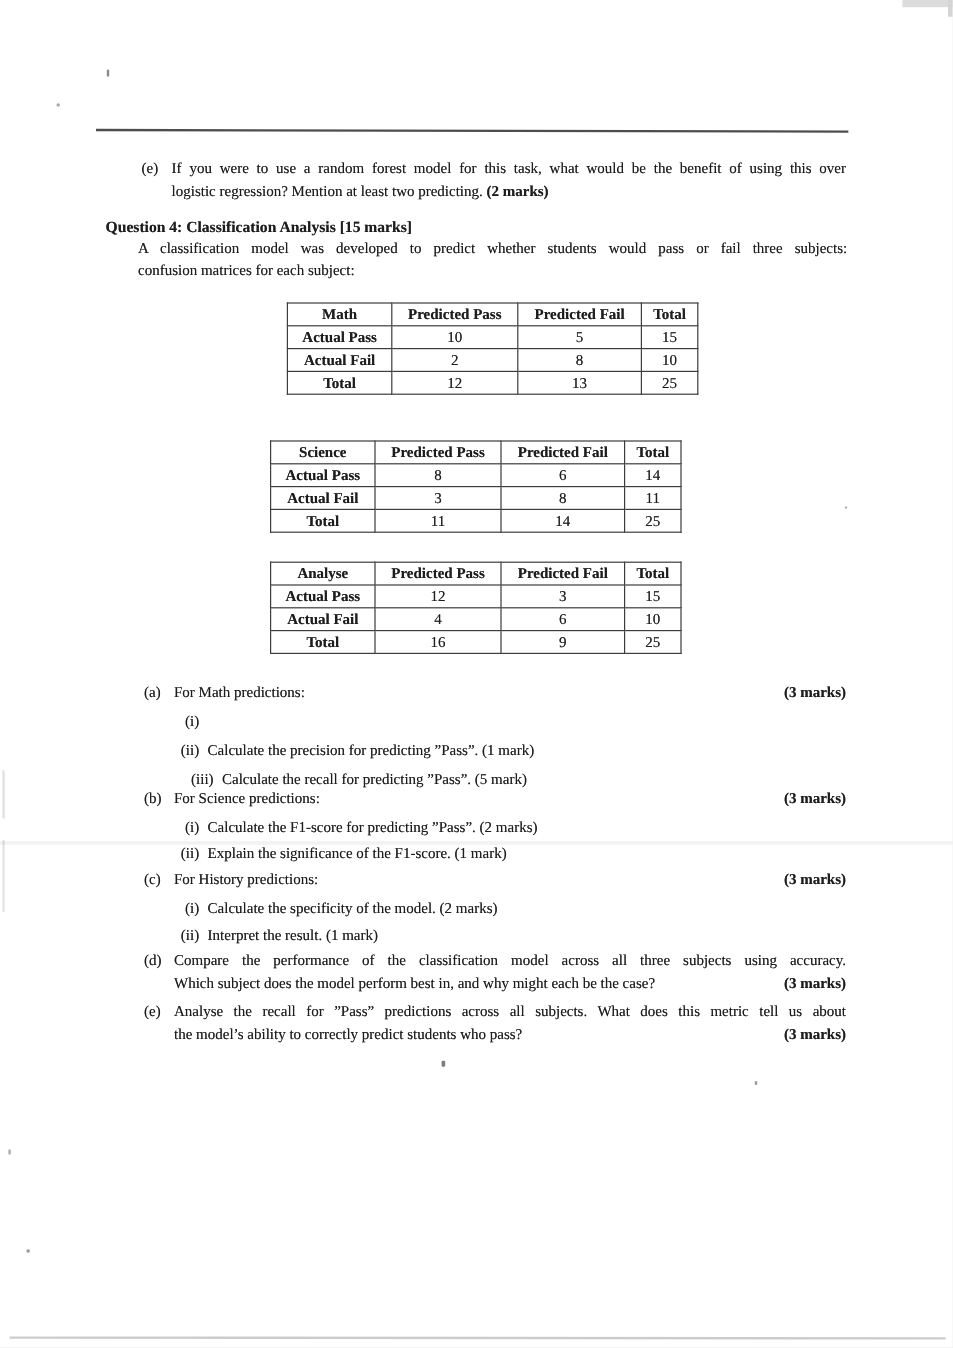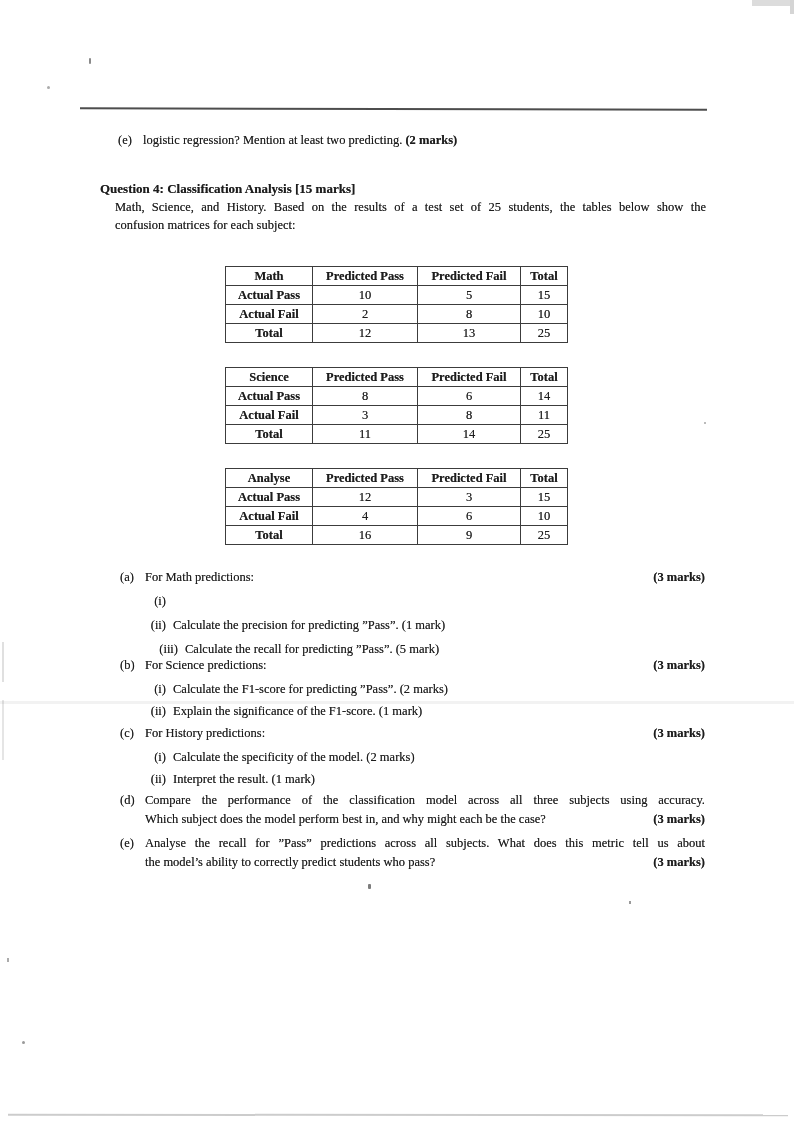--- a/index.html
+++ b/index.html
@@ -65,36 +65,37 @@
   <div class="art" style="left:22px;top:1041px;width:3px;height:3px;background:#9a9a9a;border-radius:50%;"></div>
   <div class="art" style="left:7px;top:958px;width:2px;height:4px;background:#ababab;"></div>
   <div class="art" style="left:8px;top:1114px;width:780px;height:2px;background:rgba(0,0,0,0.2);transform:rotate(0.05deg);"></div>
 
   <div class="rule"></div>
 
   <div class="abs fs" style="left:118px;top:131px;width:587px;line-height:18.5px;">
     <div class="qrow">
       <span class="qlbl">(e)</span>
       <div style="flex:1;">
+        <div class="jline">If you were to use a random forest model for this task, what would be the benefit of using this over</div>
         <div>
           <span>logistic regression? Mention at least two predicting.</span>
           <b>(2 marks)</b>
         </div>
       </div>
     </div>
   </div>
 
-  <div class="abs b" style="left:100px;top:181px;font-size:13px;line-height:16px;">Question 4: Classification Analysis [15 marks]</div>
+  <div class="abs b" style="left:88px;top:181px;font-size:13px;line-height:16px;">Question 4: Classification Analysis [15 marks]</div>
 
   <div class="abs fs para" style="left:115px;top:199px;width:591px;">
-    <div class="jline">Math, Science, and History. Based on the results of a test set of 25 students, the tables below show the</div>
+    <div class="jline">A classification model was developed to predict whether students would pass or fail three subjects:</div>
     <div>confusion matrices for each subject:</div>
   </div>
 
-  <table class="cm" style="top:266px;">
+  <table class="cm" style="top:252px;margin-left:14px;">
     <colgroup>
         <col style="width:87px">
         <col style="width:105px">
         <col style="width:103px">
         <col style="width:47px">
       </colgroup>
     <tbody>
         <tr>
       <th>Math</th>
       <th>Predicted Pass</th>

